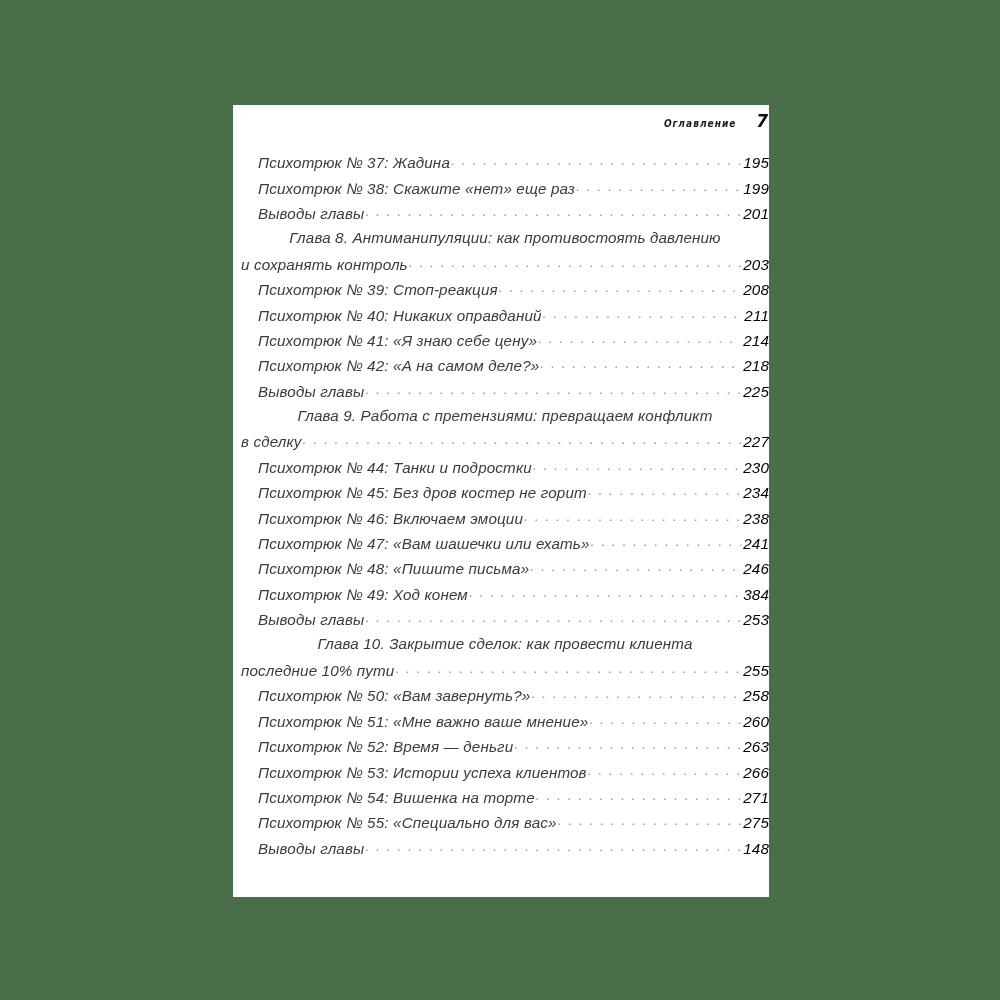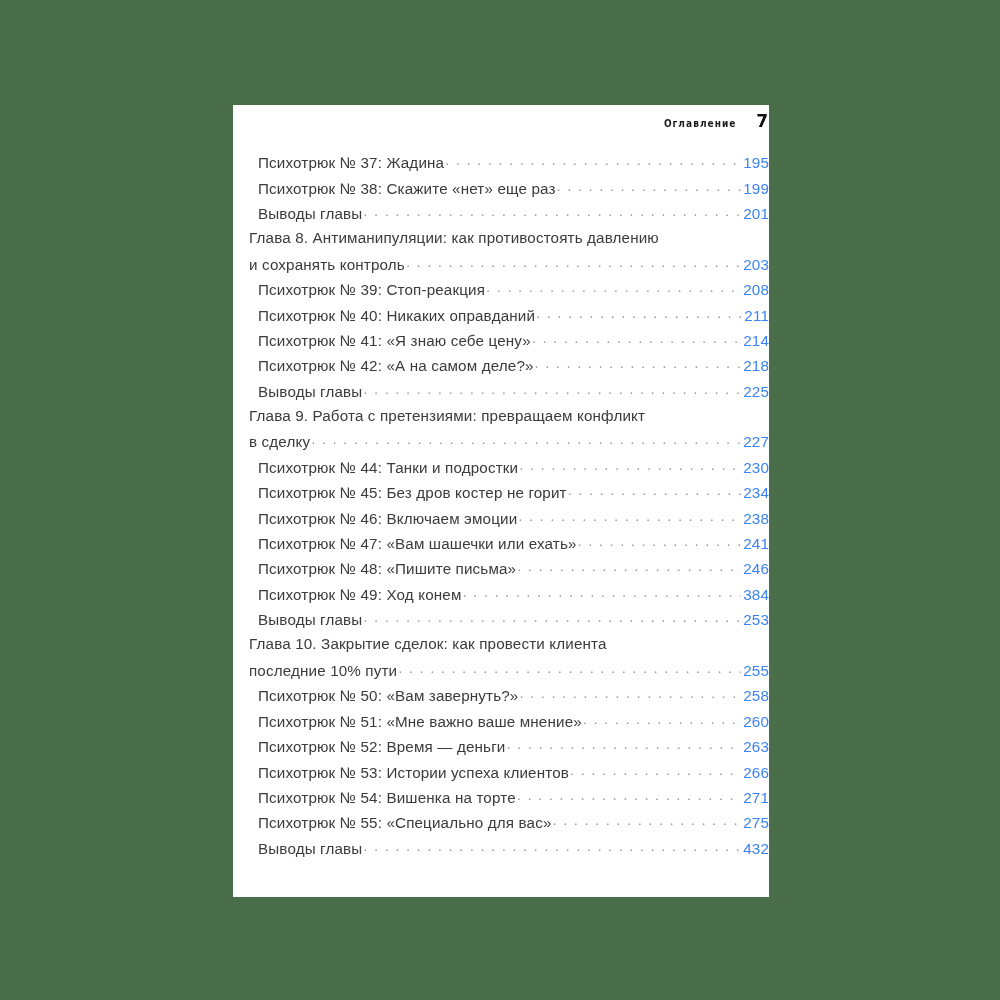--- a/index.html
+++ b/index.html
@@ -11,20 +11,21 @@
     width: 1000px;
     height: 1000px;
     background: #4a6d4a;
     font-family: "Liberation Sans", "DejaVu Sans", sans-serif;
     overflow: hidden;
   }
   .stage {
     position: relative;
     width: 1000px;
     height: 1000px;
+    font-style: italic;
   }
   .page {
     position: absolute;
     left: 233px;
     top: 105px;
     width: 536px;
     height: 792px;
     background: #ffffff;
     overflow: hidden;
     box-sizing: border-box;
@@ -70,29 +71,30 @@
     width: 536px;
     box-sizing: border-box;
     height: 25.4px;
     font-size: 15.2px;
     color: #3b3b3b;
     letter-spacing: 0.15px;
     white-space: nowrap;
     overflow: hidden;
   }
   .toc-line.lvl-chapter {
-    padding-left: 16px;
+    padding-left: 8px;
     padding-right: 0px;
   }
   .toc-line.lvl-item {
     padding-left: 25px;
     padding-right: 0px;
   }
   .toc-line .label {
     flex: 0 0 auto;
+    text-align: center;
   }
   .toc-line .leader {
     flex: 1 1 auto;
     overflow: hidden;
     margin: 0 1px;
     position: relative;
     height: 1em;
   }
   .toc-line .leader::before {
     content: ". . . . . . . . . . . . . . . . . . . . . . . . . . . . . . . . . . . . . . . . . . . . . . . . . . . . . . . . . . . . . . . . . . . . . . . . . . . . . . . . . . . . . . . . . . .";
@@ -100,21 +102,21 @@
     left: 0;
     bottom: 0;
     color: #9a9a9a;
     font-size: 15.2px;
     letter-spacing: 1.1px;
     white-space: nowrap;
   }
   .toc-line .folio {
     flex: 0 0 auto;
     text-align: right;
-    color: #3b82f6;
+    color: #000000;
     font-size: 15.2px;
     padding-left: 1px;
   }
   .toc-line.noleader .label {
     flex: 1 1 auto;
   }
 </style>
 </head>
 <body>
 
@@ -252,18 +254,18 @@
           <span class="folio">271</span>
         </div>
         <div class="toc-line lvl-item">
           <span class="label">Психотрюк № 55: «Специально для вас»</span>
           <span class="leader"></span>
           <span class="folio">275</span>
         </div>
         <div class="toc-line lvl-item">
           <span class="label">Выводы главы</span>
           <span class="leader"></span>
-          <span class="folio">432</span>
+          <span class="folio">148</span>
         </div>
       </div>
 
   </div>
 </div>
 
 </body></html>

